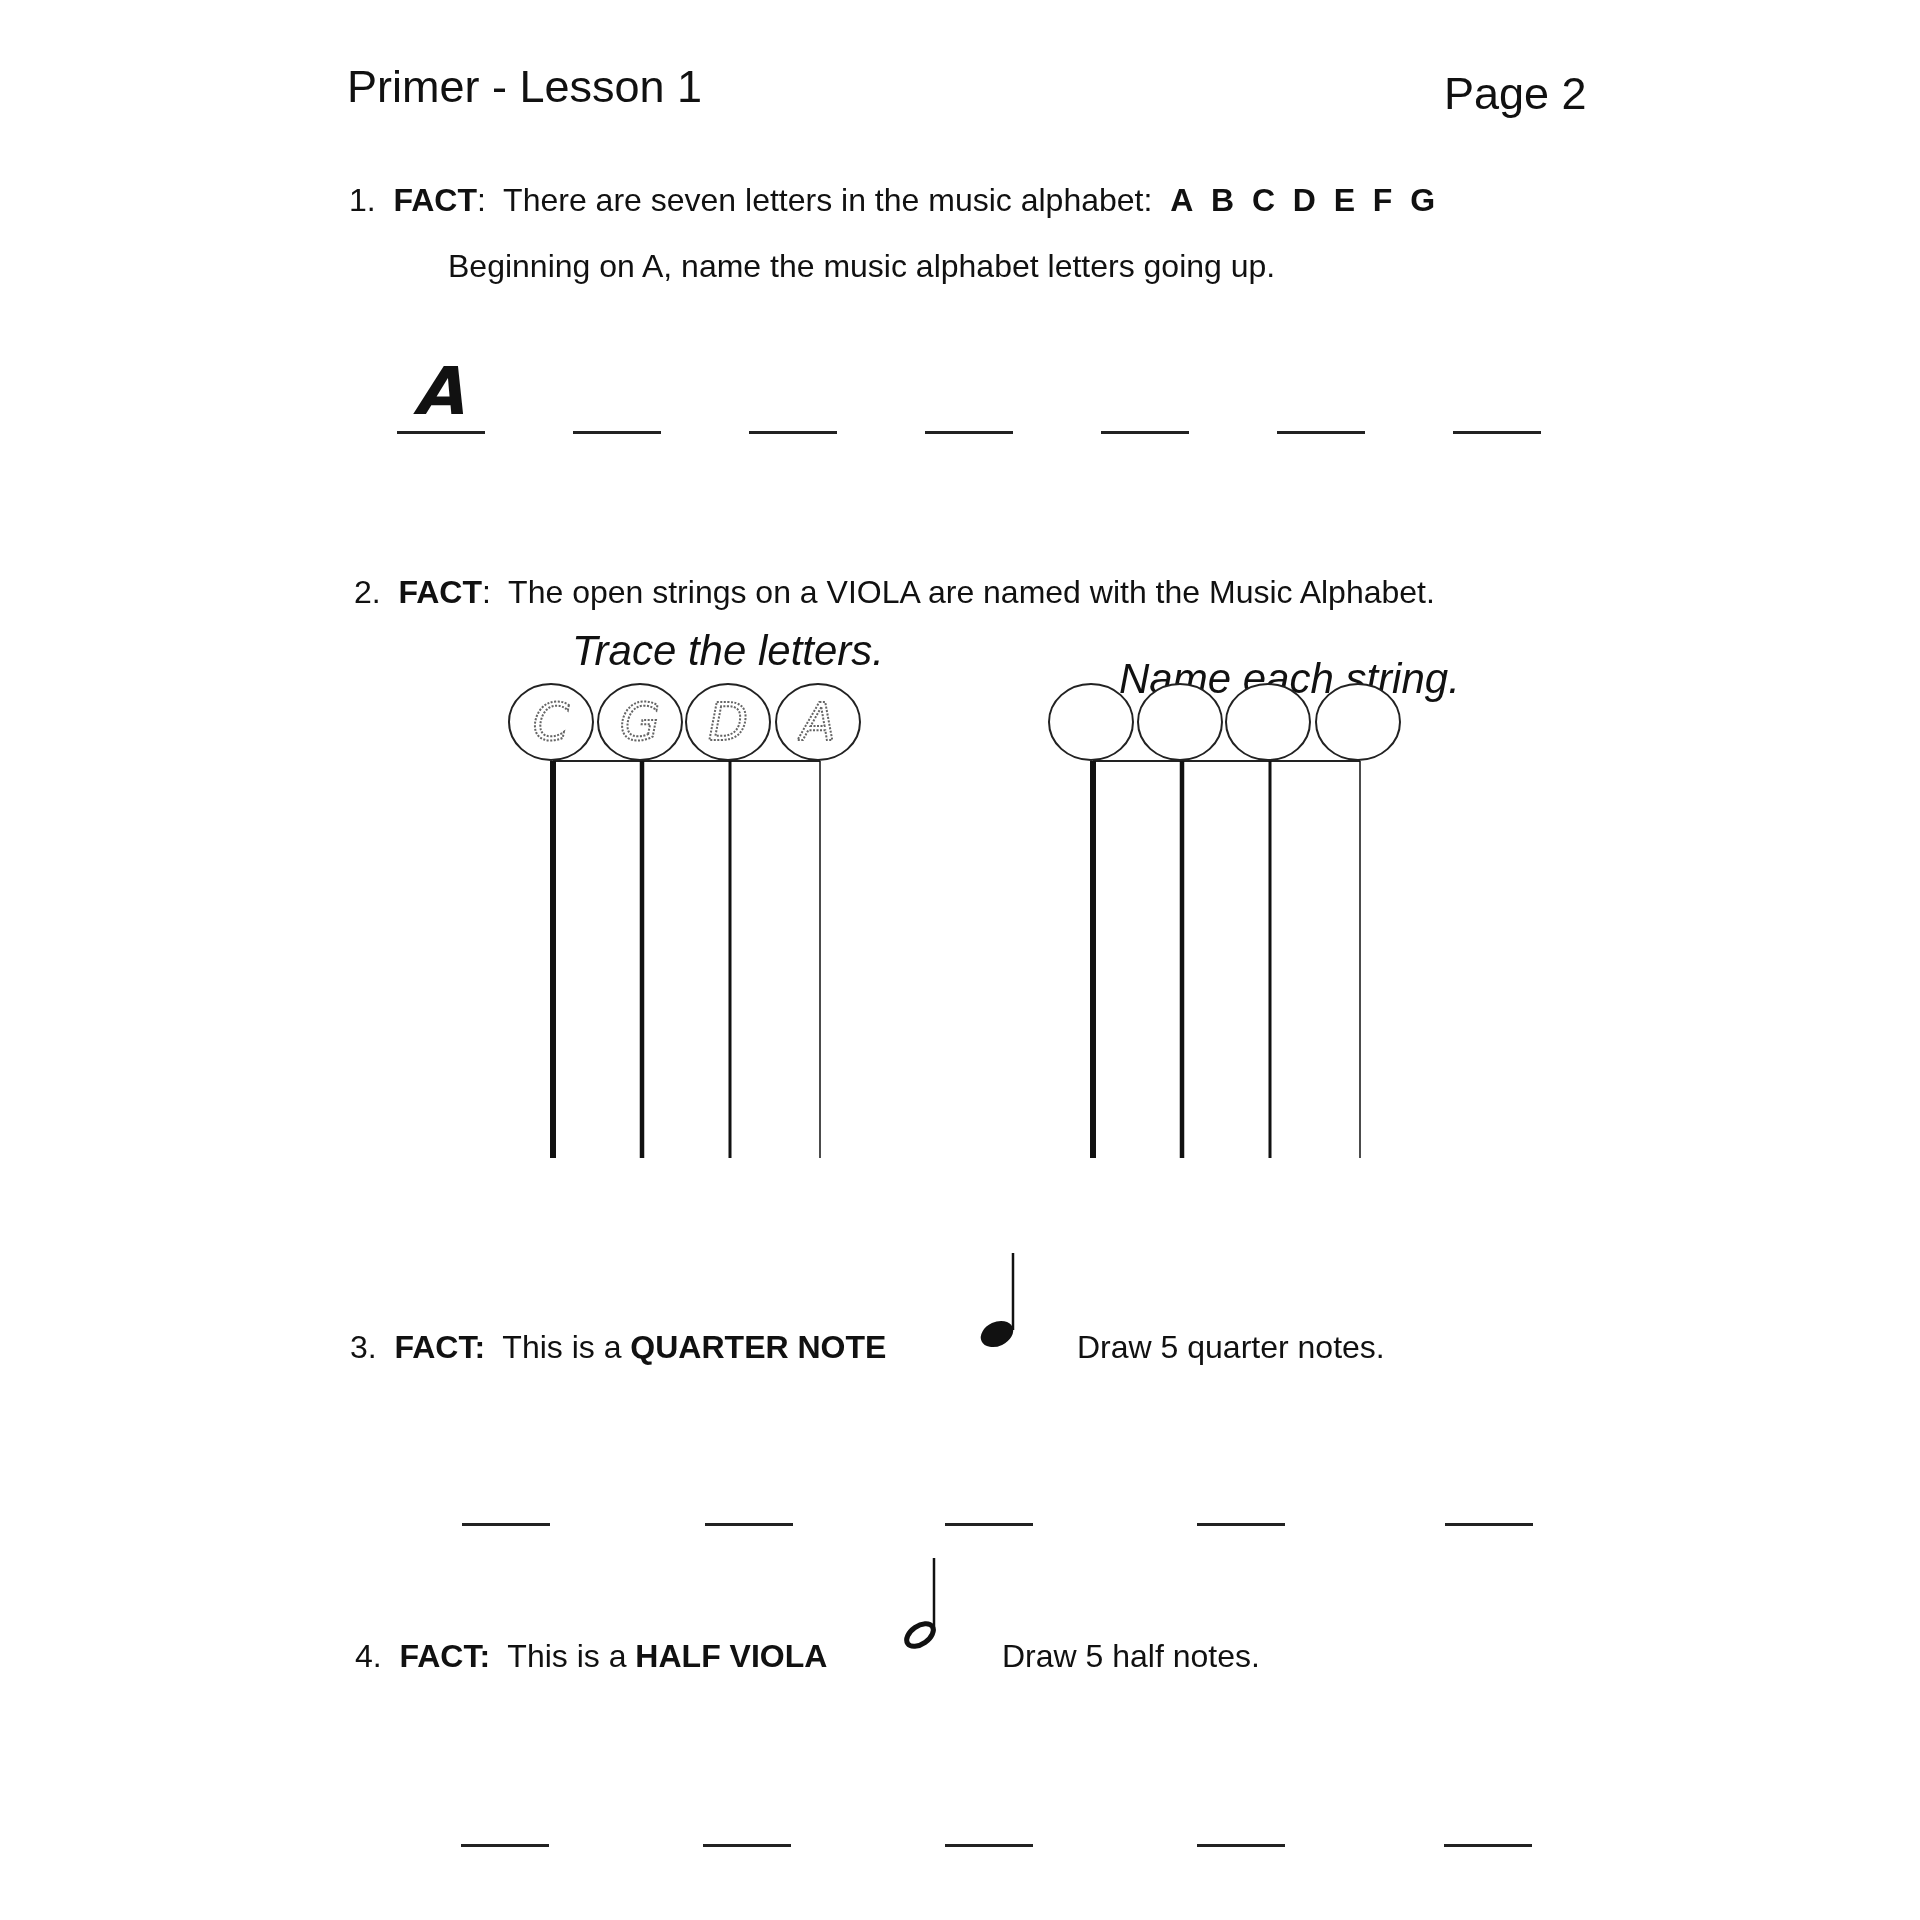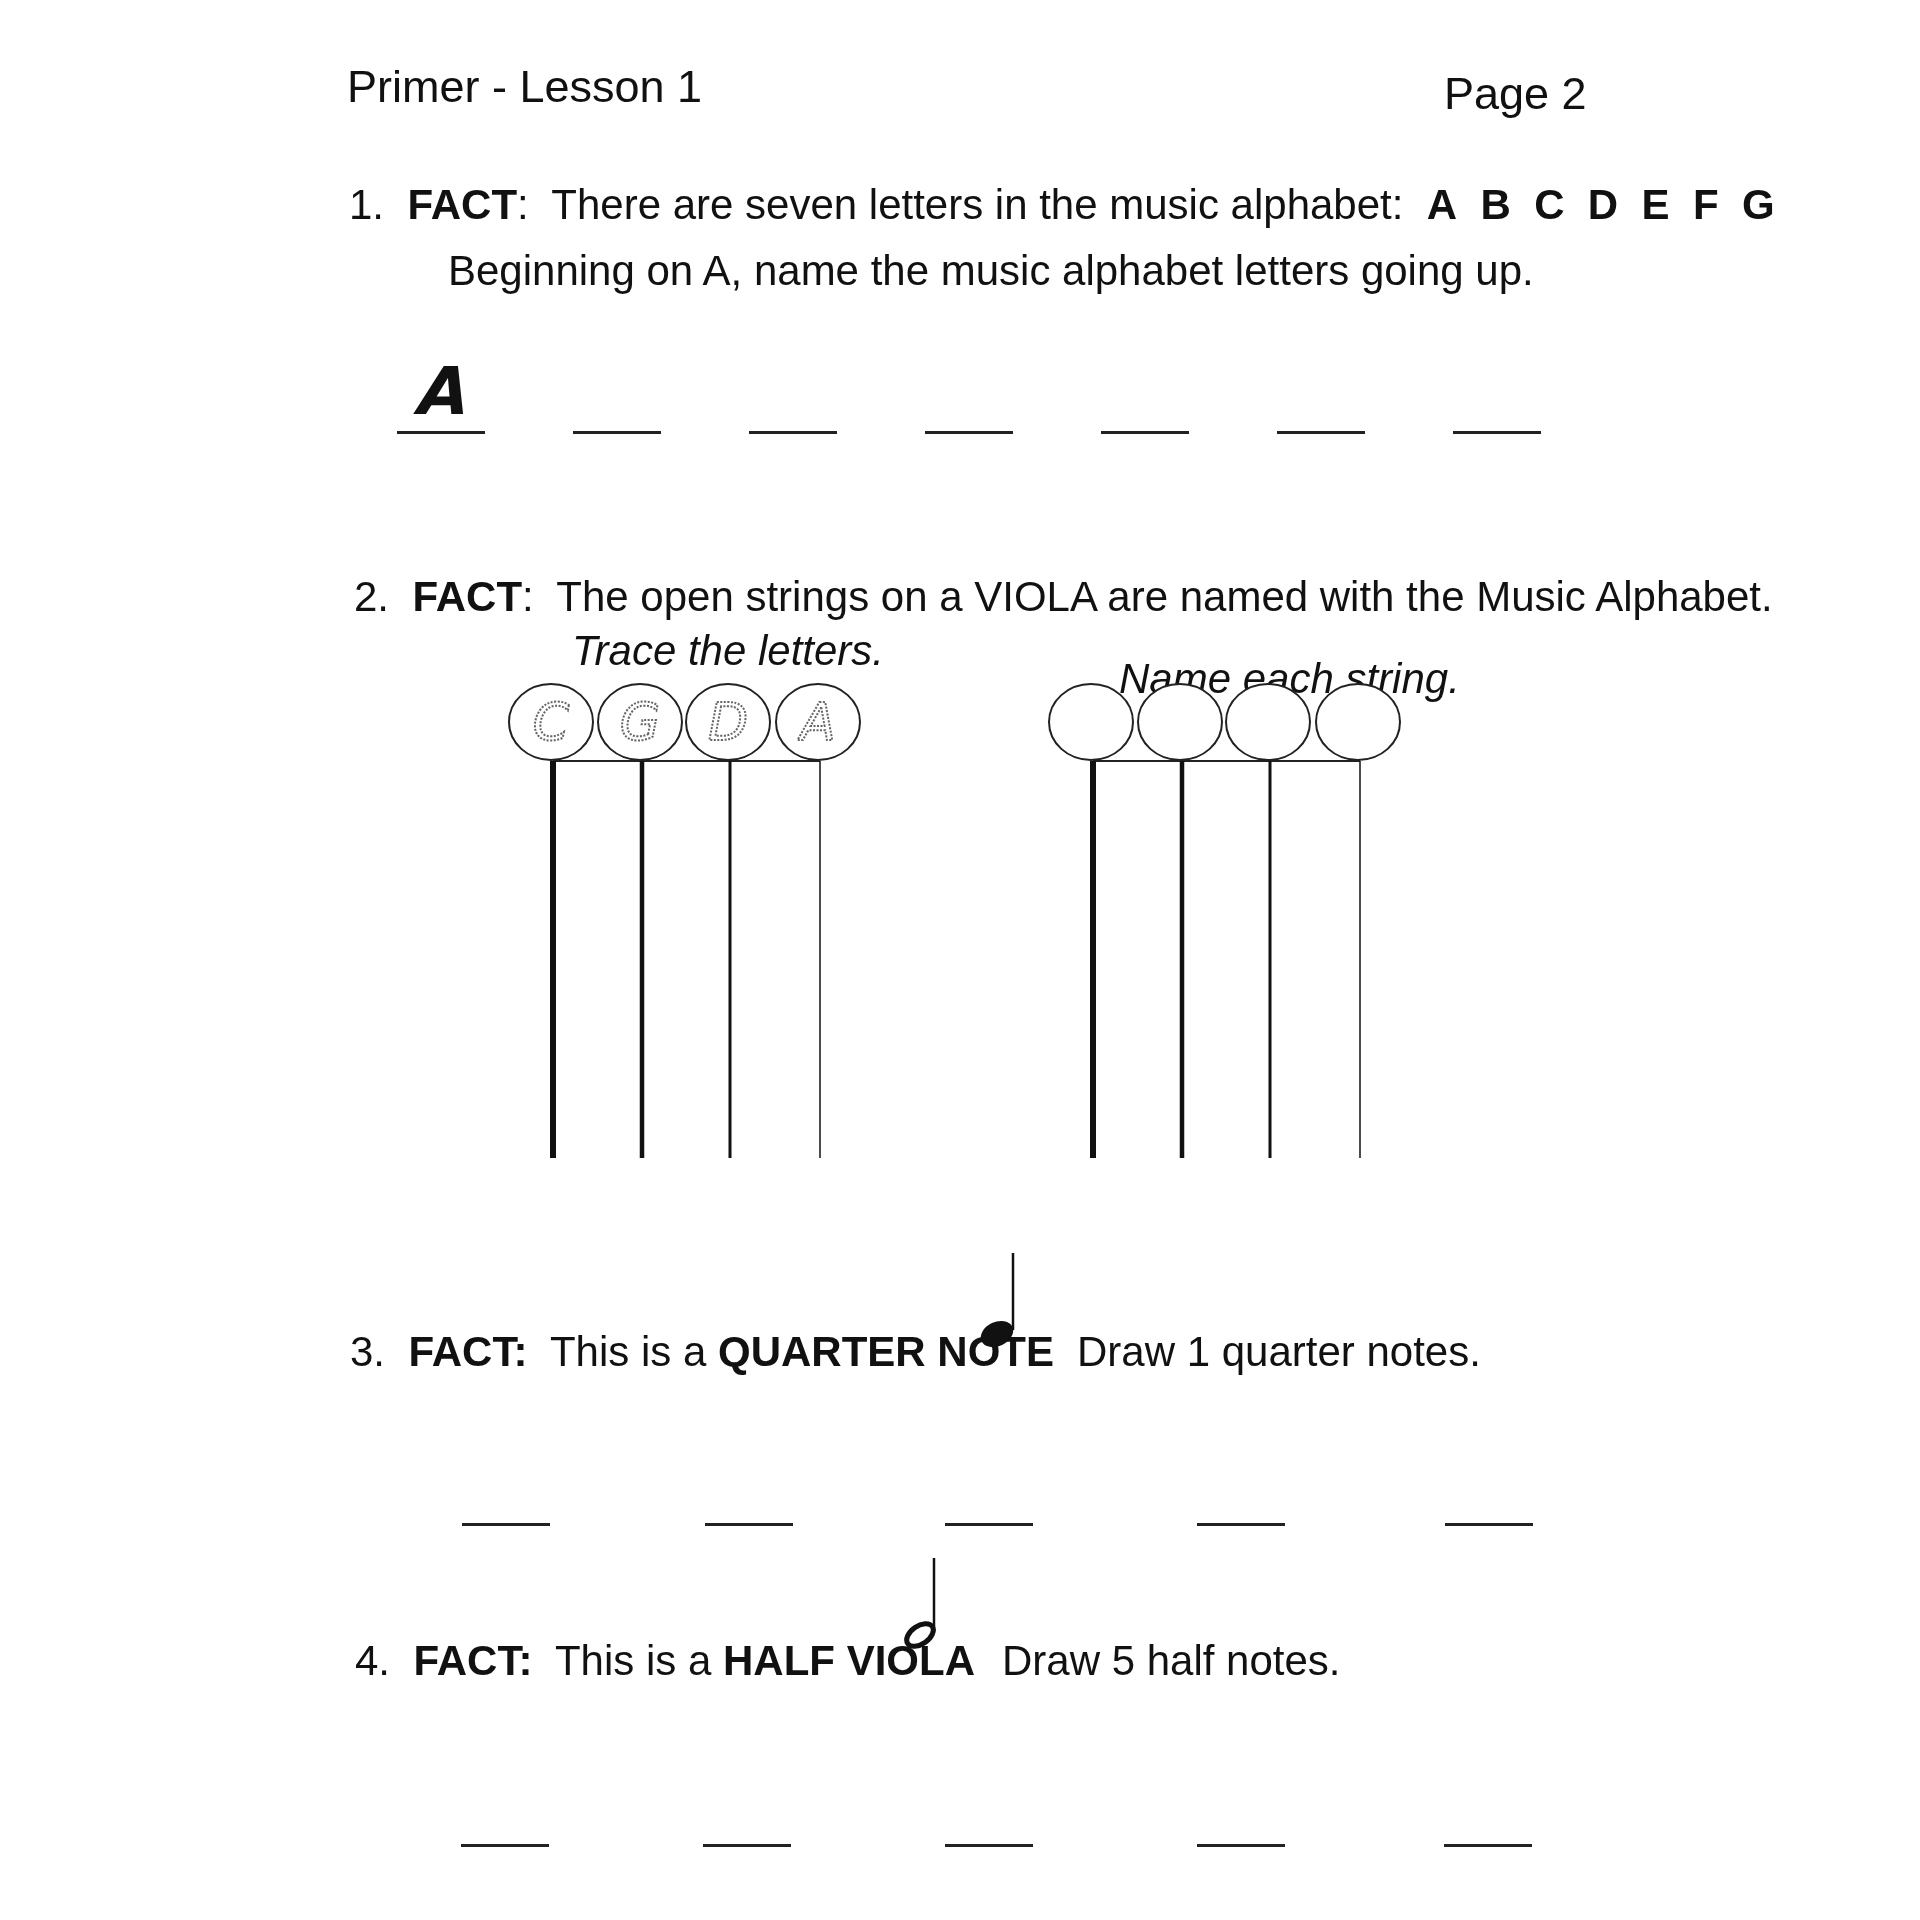--- a/index.html
+++ b/index.html
@@ -1,20 +1,20 @@
 <!DOCTYPE html>
 <html><head>
 <meta charset="utf-8">
 <style>
   html, body { margin:0; padding:0; background:#ffffff; }
   body { width:1920px; height:1920px; position:relative; overflow:hidden;
          font-family:"Liberation Sans", sans-serif; color:#111; }
   .abs { position:absolute; white-space:nowrap; }
   .hdr { font-size:45px; line-height:1; }
-  .q { font-size:42px; line-height:1; }
+  .q { font-size:32px; line-height:1; }
   .q b { font-weight:bold; }
   .ital { font-style:italic; font-size:42px; line-height:1; }
   .blank { position:absolute; height:3px; background:#222; width:88px; }
   .note-svg { position:absolute; overflow:visible; }
   .diagram { position:absolute; }
 </style>
 </head>
 <body>
 
 <div class="abs hdr" style="left:347px; top:64px;text-align:center;">Primer - Lesson 1</div>
@@ -85,21 +85,21 @@
 <div class="abs q" style="left:350px; top:1331px;">
   <span>3.</span>&nbsp;
   <b>FACT:</b>&nbsp;
   <span>This is a</span>
   <b>QUARTER NOTE</b>
 </div>
 <svg class="note-svg" style="left:975px; top:1250px;" width="50" height="100">
   <line x1="38" y1="3" x2="38" y2="80" stroke="#111" stroke-width="2.5"></line>
   <ellipse cx="22" cy="84" rx="17" ry="12" transform="rotate(-25 22 84)" fill="#111"></ellipse>
 </svg>
-<div class="abs q" style="left:1077px; top:1331px;">Draw 1 quarter notes.</div>
+<div class="abs q" style="left:1077px; top:1331px;">Draw 5 quarter notes.</div>
 <div id="q3-answers">
     <div class="blank" style="left: 462px; top: 1523px;"></div>
     <div class="blank" style="left: 705px; top: 1523px;"></div>
     <div class="blank" style="left: 945px; top: 1523px;"></div>
     <div class="blank" style="left: 1197px; top: 1523px;"></div>
     <div class="blank" style="left: 1445px; top: 1523px;"></div>
   </div>
 
 <div class="abs q" style="left:355px; top:1640px;">
   <span>4.</span>&nbsp;

